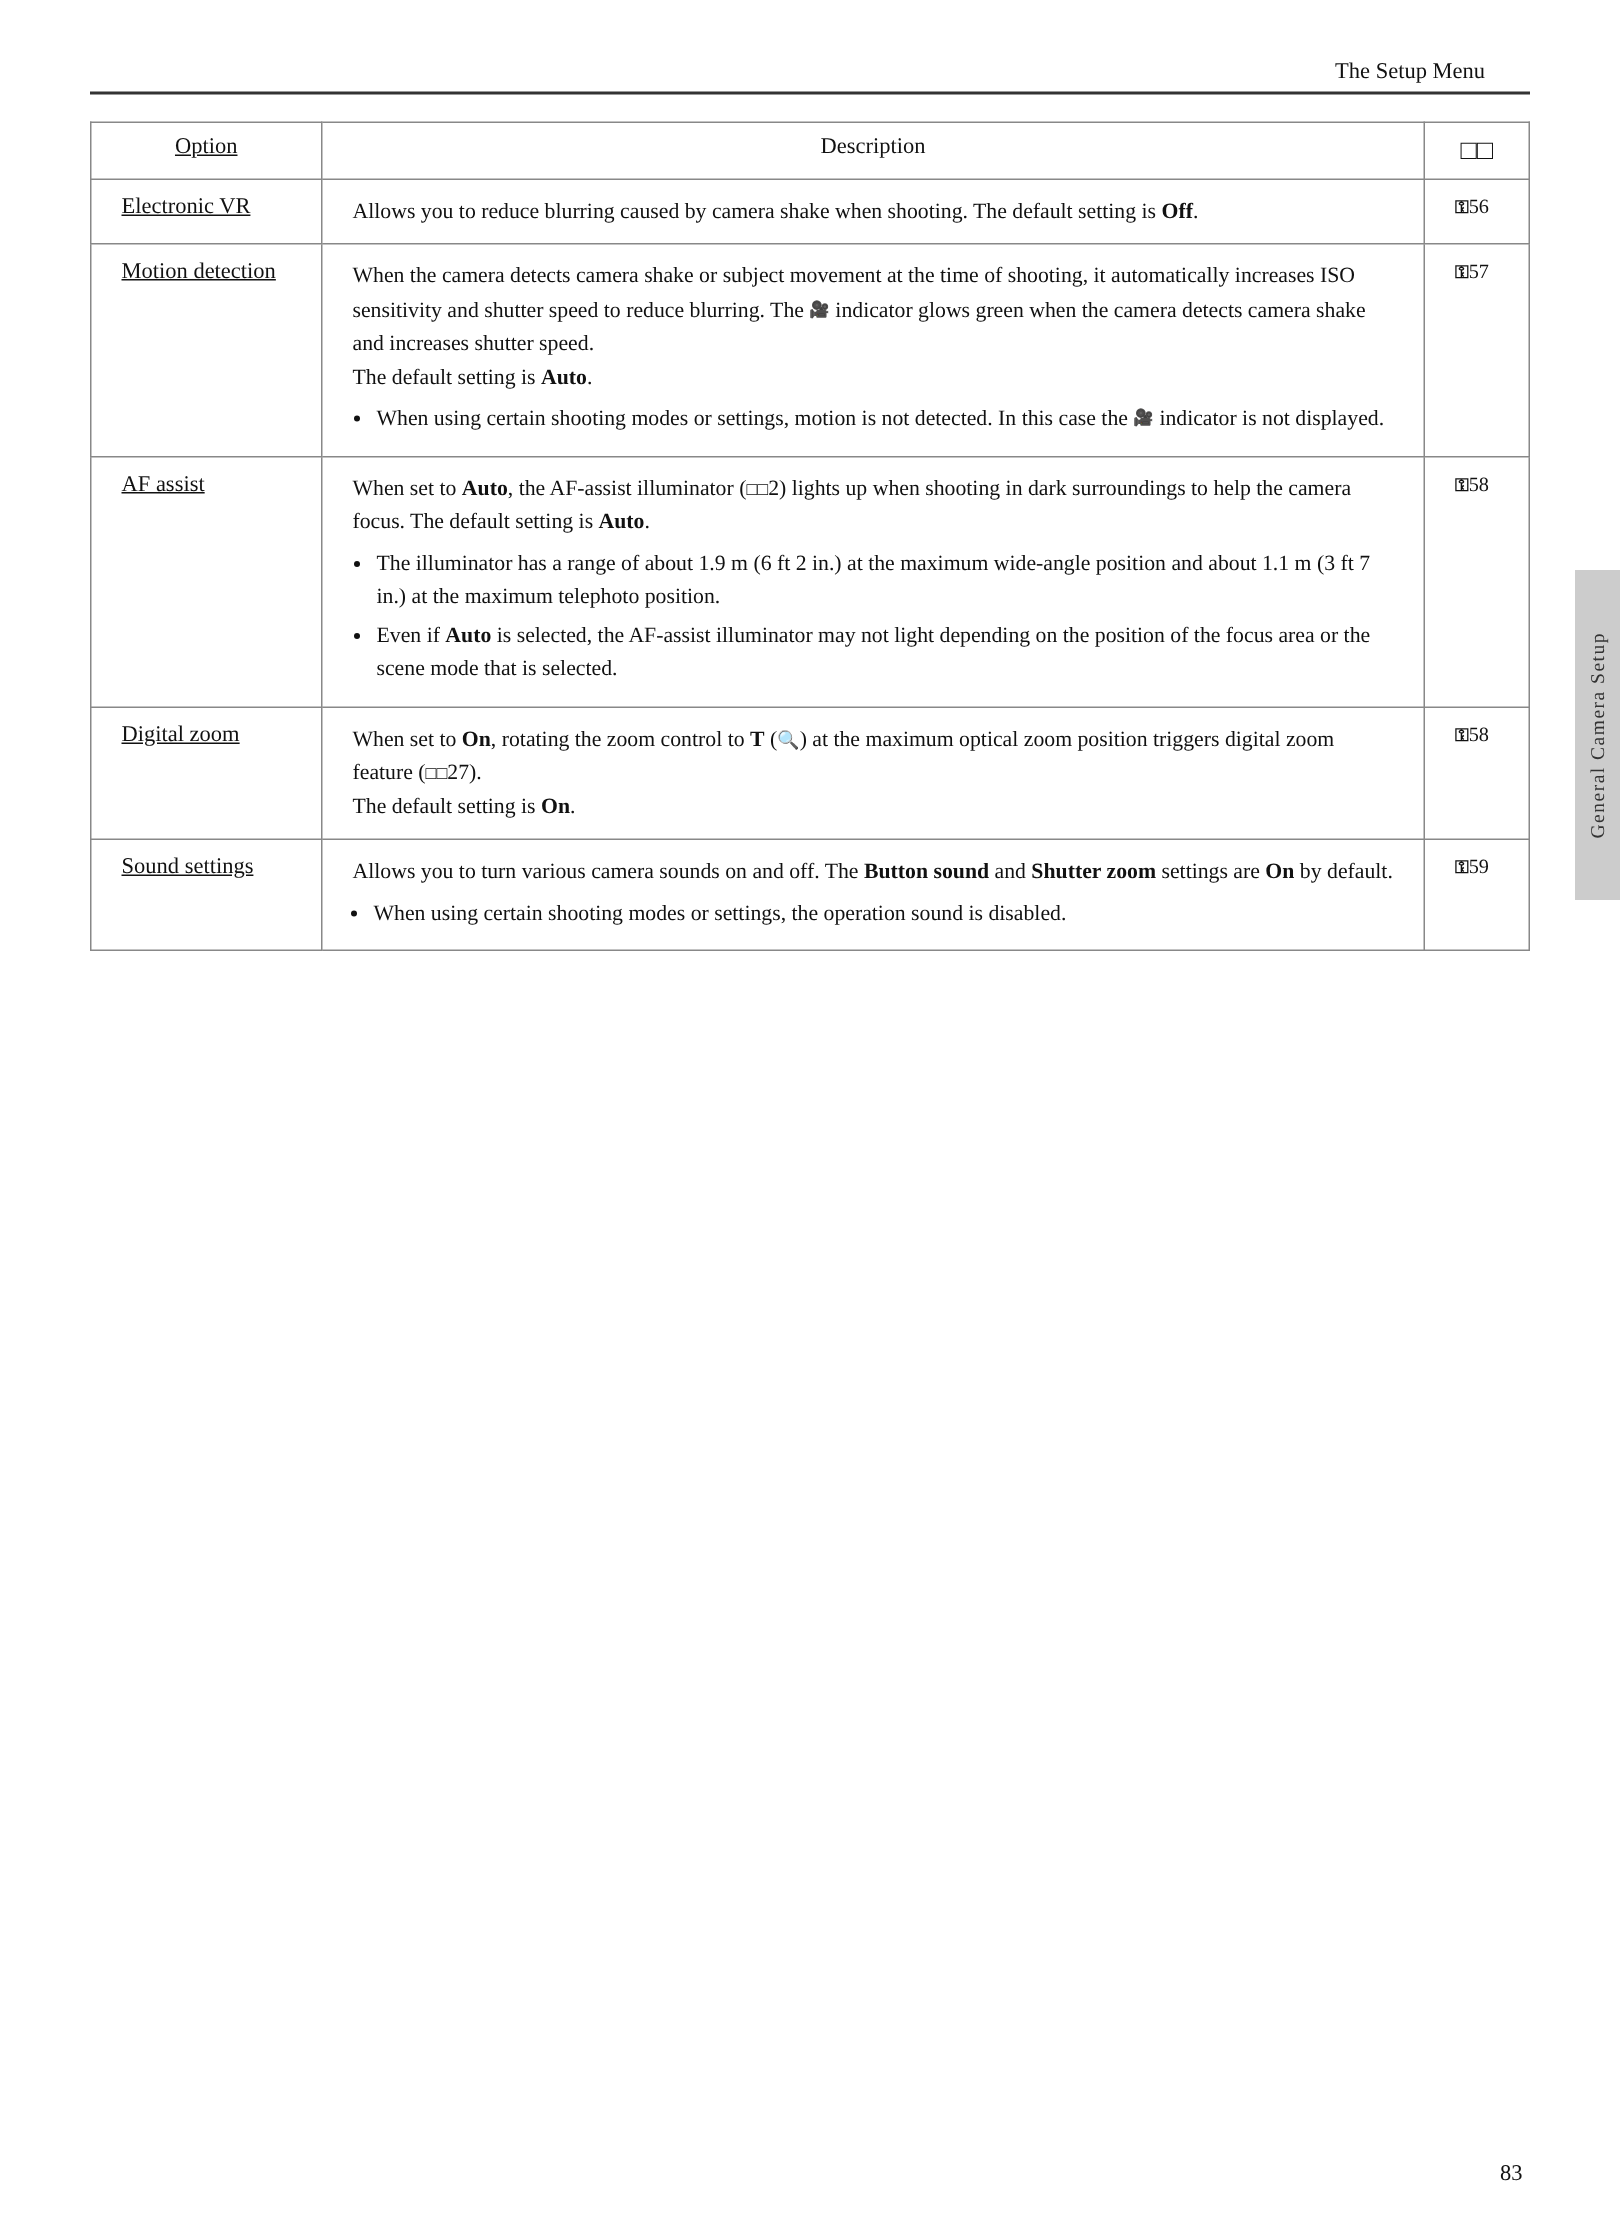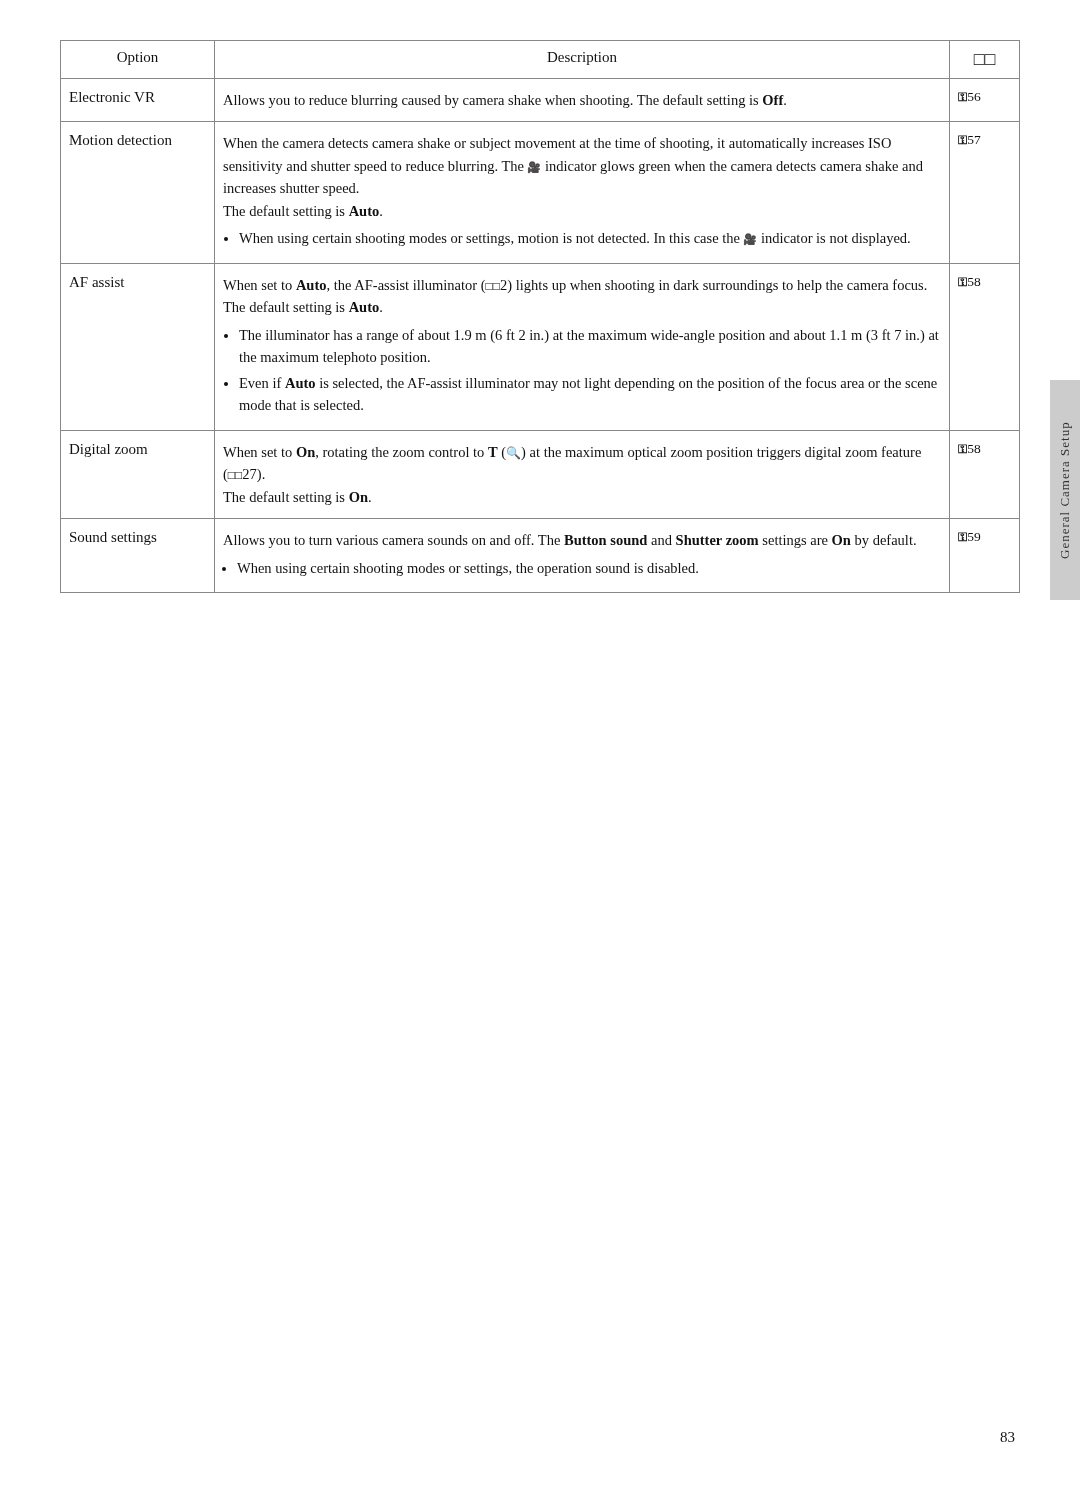--- a/index.html
+++ b/index.html
@@ -55,24 +55,24 @@
     
     .setup-table {
       width: 100%;
       border-collapse: collapse;
       table-layout: fixed;
     }
 
     .setup-table th, .setup-table td {
       border: 1px solid #888;
       vertical-align: top;
-      padding: 10px 8px;
+      padding: 10px 20px;
     }
 
-    .col-option { width: 154px; }
+    .col-option { width: 154px; text-decoration: underline; }
     .col-desc { width: auto; }
     .col-ref { width: 70px; text-align: center; }
 
     .setup-table thead th {
       font-size: 15px;
       font-weight: normal;
       text-align: center;
       background: #fff;
       padding: 8px 10px;
     }
@@ -93,37 +93,40 @@
     .ref-cell {
       font-size: 13.5px;
       white-space: nowrap;
       text-align: left;
       vertical-align: middle;
     }
 
     
     .page-number {
       position: absolute;
-      bottom: 40px;
+      bottom: 28px;
       right: 65px;
       font-size: 15px;
     }
 
     
     .setup-table tr td {
       border-color: #888;
     }
 
     b { font-weight: bold; }
   </style>
 </head>
 <body>
 
 <div class="page-wrapper">
 
+  <div class="page-header">
+    <span>The Setup Menu</span>
+  </div>
 
   <div class="side-tab">
     <span>General Camera Setup</span>
   </div>
 
   <table class="setup-table">
     <thead>
       <tr>
         <th class="col-option">
           <span>Option</span>

